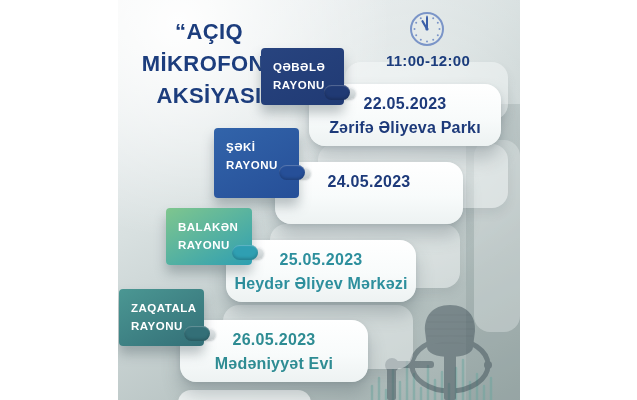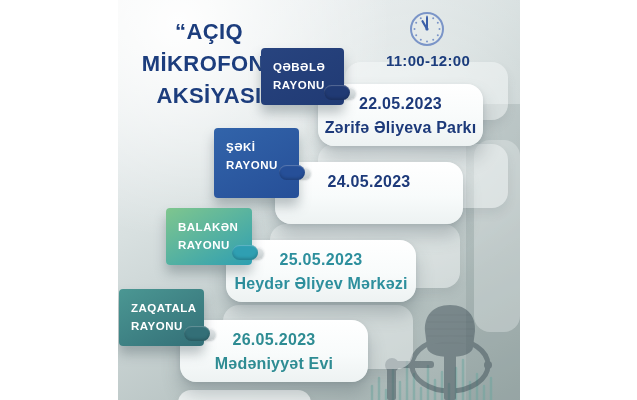--- a/index.html
+++ b/index.html
@@ -35,21 +35,21 @@
   .g2{left:200px;top:144px;width:190px;height:64px;}
   .g3{left:152px;top:224px;width:190px;height:64px;}
   .g4{left:105px;top:305px;width:190px;height:64px;}
   .g5{left:60px;top:390px;width:133px;height:26px;background:rgba(252,254,254,.75);border-radius:14px;}
   
   .card{background:linear-gradient(180deg,#ffffff 0%,#f8fbfb 55%,#edf2f2 100%);
         border-radius:16px;z-index:2;
         box-shadow:0 12px 18px rgba(85,100,105,.32),0 2px 4px rgba(85,100,105,.15);}
   .date{font-size:16px;font-weight:bold;text-align:center;margin-top:11px;letter-spacing:.3px;}
   .venue{font-size:16px;font-weight:bold;text-align:center;margin-top:6px;letter-spacing:.2px;}
-  .r0-card{left:200px;top:84px;width:165px;height:62px;}
+  .r0-card{left:191px;top:84px;width:192px;height:62px;}
   .r1-card{left:157px;top:162px;width:188px;height:62px;}
   .r2-card{left:108px;top:240px;width:190px;height:62px;}
   .r3-card{left:62px;top:320px;width:188px;height:62px;}
   
   .strap{background:linear-gradient(180deg,#e7ebec,#c7cfd0);border-radius:7px;z-index:3;
          box-shadow:0 1px 2px rgba(90,100,105,.35), inset 0 1px 1px rgba(255,255,255,.8);}
   .r0-strap{left:194px;top:87px;width:44px;height:12px;}
   .r1-strap{left:149px;top:167px;width:44px;height:12px;}
   .r2-strap{left:102px;top:247px;width:44px;height:12px;}
   .r3-strap{left:54px;top:328px;width:44px;height:12px;}

